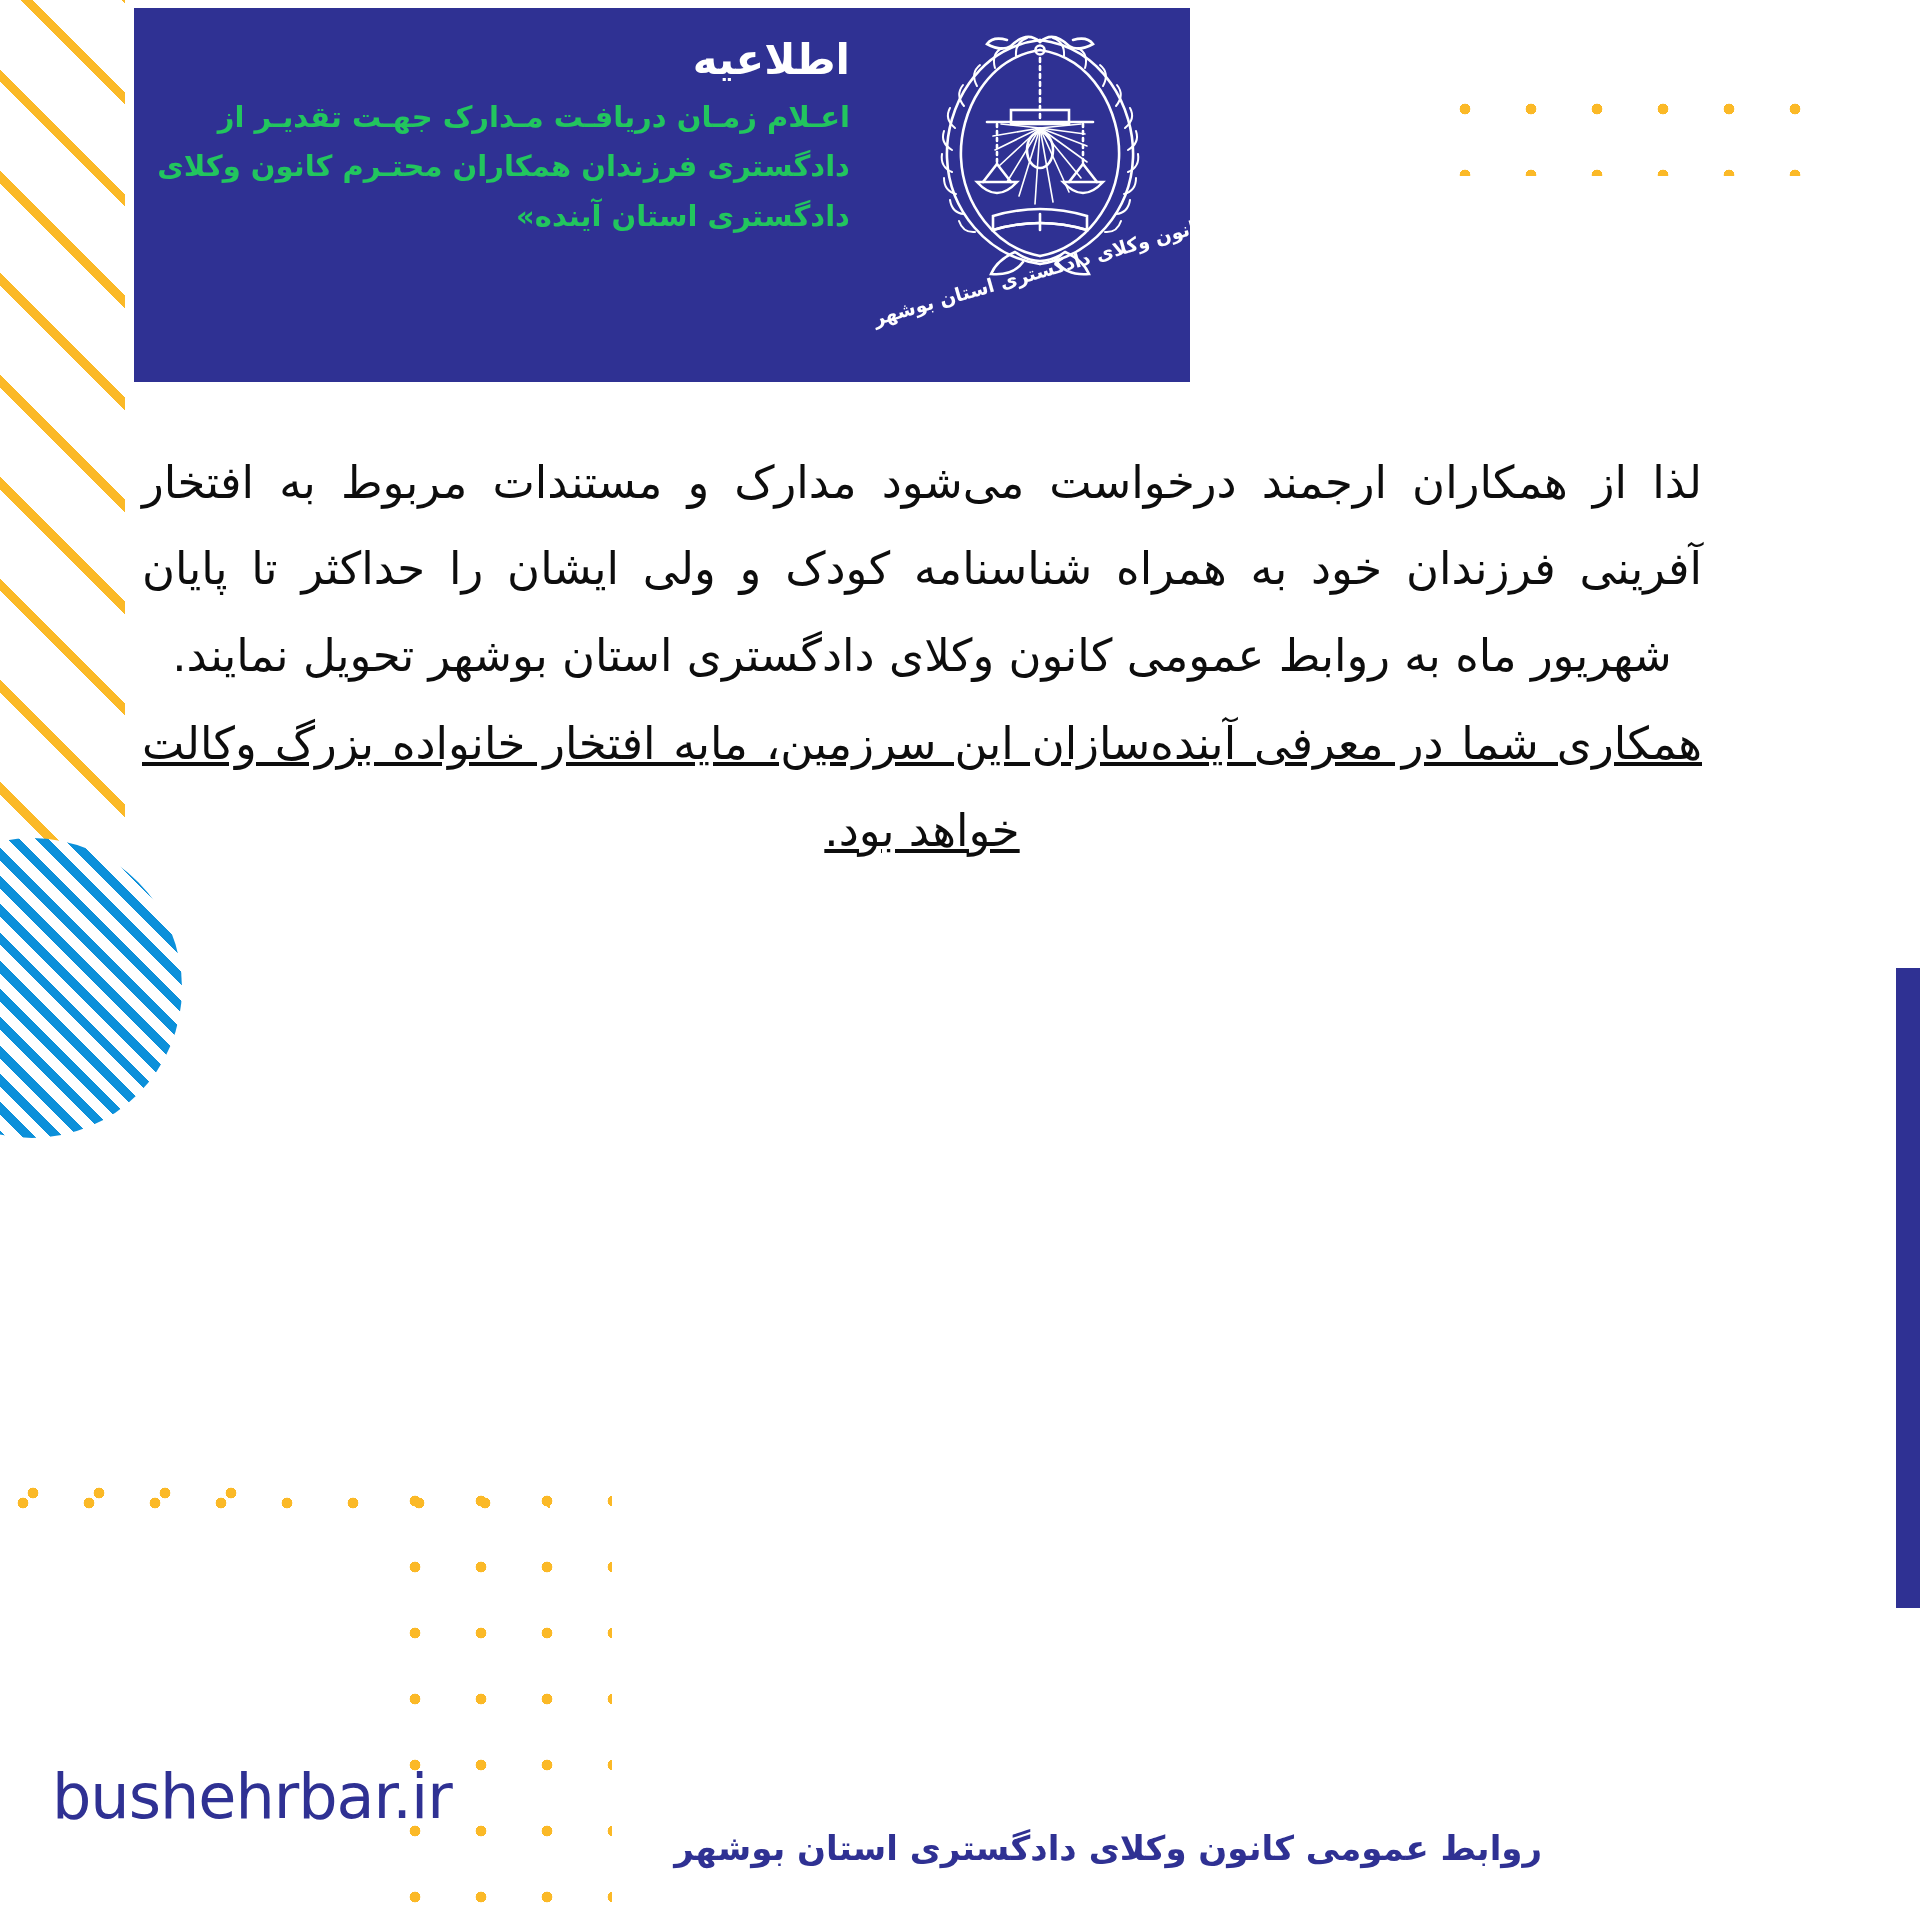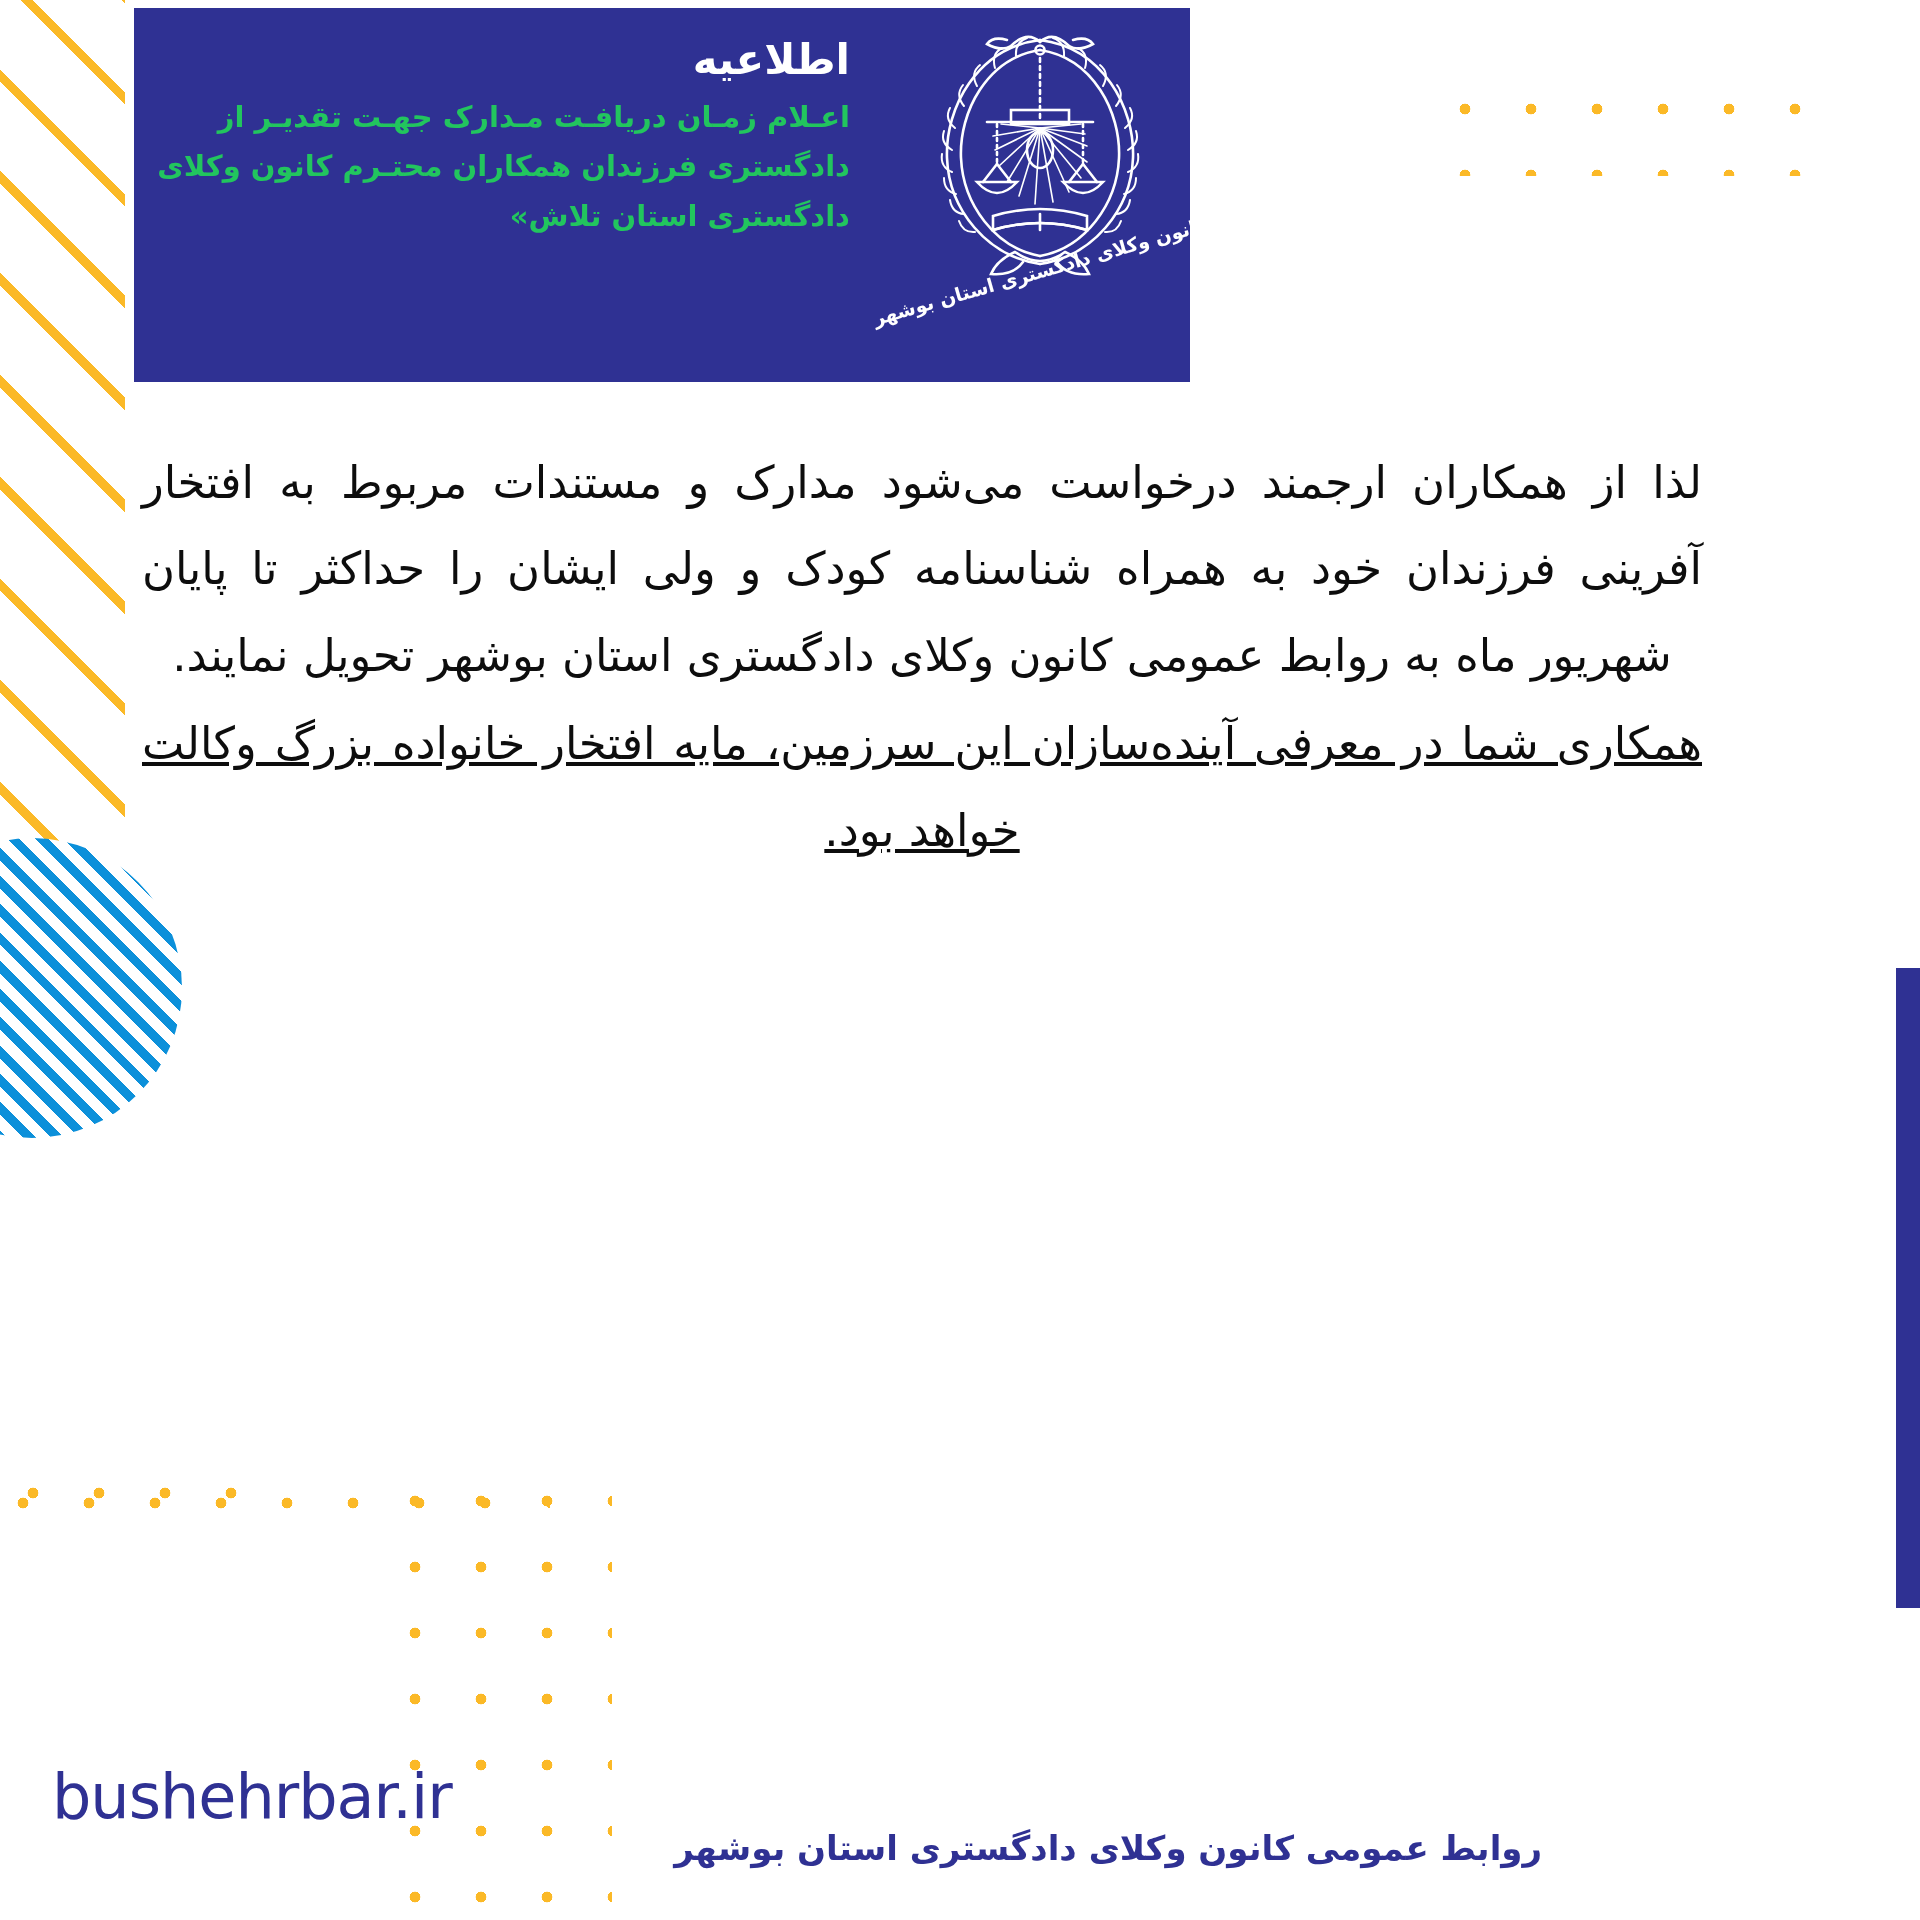--- a/index.html
+++ b/index.html
@@ -218,21 +218,21 @@
 <div class="dots dots-bottomleft"></div>
 <div class="dots dots-strip2"></div>
 
 <div class="header">
 
   <div class="header-text">
     <div class="header-title">اطلاعیه</div>
     <div class="header-sub">
       <div>اعـلام زمـان دریافـت مـدارک جهـت تقدیـر از</div>
       <div>دادگستری فرزندان همکاران محتـرم کانون وکلای</div>
-      <div>دادگستری استان تلاش»</div>
+      <div>دادگستری استان آینده»</div>
     </div>
   </div>
 
   <div class="emblem-wrap">
     <svg class="emblem-svg" width="250" height="252" viewBox="0 0 250 252">
       <g fill="none" stroke="#ffffff" stroke-width="2.6" stroke-linecap="round">
 
         <path d="M125 16 C 62 24, 30 84, 32 134 C 34 186, 72 232, 125 240"></path>
         <path d="M125 16 C 188 24, 220 84, 218 134 C 216 186, 178 232, 125 240"></path>
         <path d="M125 26 C 72 34, 44 88, 46 134 C 48 180, 80 224, 125 232"></path>

